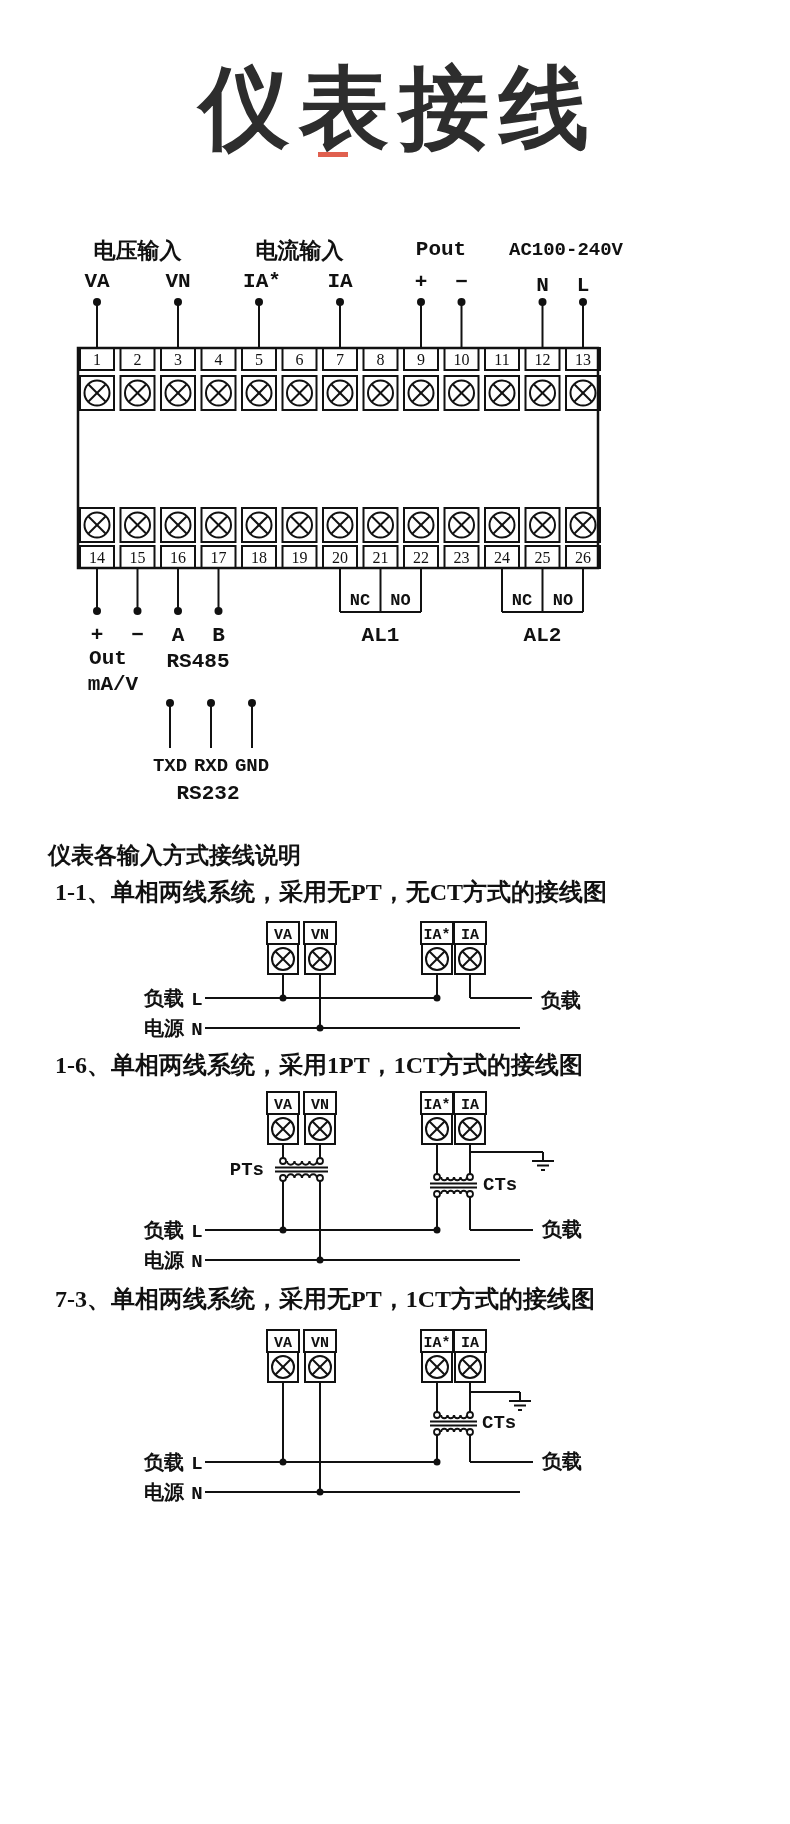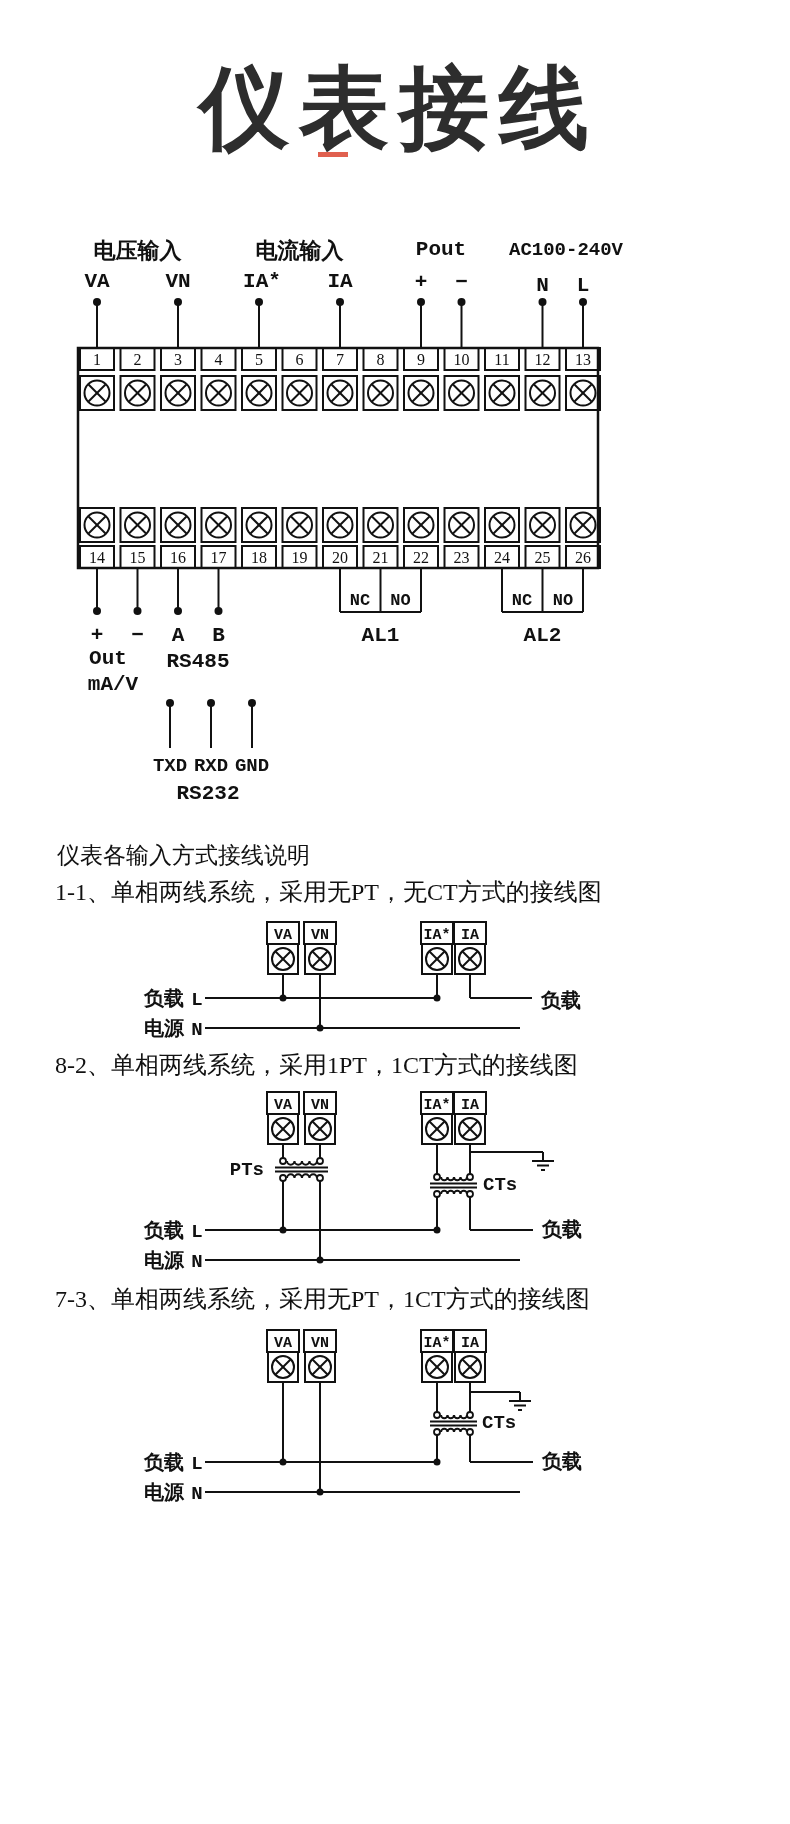--- a/index.html
+++ b/index.html
@@ -6,22 +6,22 @@
   body{width:790px;height:1824px;position:relative;font-family:"Liberation Serif","DejaVu Serif",serif;color:#111;overflow:hidden}
   .page-title{position:absolute;top:44px;left:0;width:790px;margin:4px;text-align:center;
     font-family:"Liberation Sans","DejaVu Sans",sans-serif;font-weight:bold;font-size:90px;
     letter-spacing:10px;color:#2d2d2d}
   .title-dash{position:absolute;left:318px;top:152px;width:30px;height:5px;background:#e0604f}
   .fig{position:absolute;left:0}
   #fig-main{top:230px}
   #fig-d1{top:908px}
   #fig-d2{top:1078px}
   #fig-d3{top:1312px}
-  .sec-title{position:absolute;left:57px;top:840px;font-size:23px;font-weight:normal;white-space:nowrap}
-  .dh{position:absolute;left:55px;font-size:24px;font-weight:normal;white-space:nowrap}
+  .sec-title{position:absolute;left:48px;top:840px;font-size:23px;font-weight:bold;white-space:nowrap}
+  .dh{position:absolute;left:55px;font-size:24px;font-weight:bold;white-space:nowrap}
   #dh1{top:876px}
   #dh2{top:1049px}
   #dh3{top:1283px}
   svg text{fill:#111}
   .cjk{font-family:"Liberation Serif","DejaVu Serif",serif;font-weight:bold;font-size:22px}
   .cjk-sm{font-family:"Liberation Serif","DejaVu Serif",serif;font-weight:bold;font-size:20px}
   .ltr{font-family:"Liberation Mono","DejaVu Sans Mono",monospace;font-weight:bold;font-size:21px}
   .ltr-md{font-family:"Liberation Mono","DejaVu Sans Mono",monospace;font-weight:bold;font-size:19px}
   .ltr-sm{font-family:"Liberation Mono","DejaVu Sans Mono",monospace;font-weight:bold;font-size:17px}
   .num{font-family:"Liberation Serif","DejaVu Serif",serif;font-size:16px}
@@ -239,21 +239,21 @@
     <circle class="dot" cx="252" cy="473" r="4"></circle>
   </g>
   <text class="ltr-md" x="170" y="541" text-anchor="middle">TXD</text>
   <text class="ltr-md" x="211" y="541" text-anchor="middle">RXD</text>
   <text class="ltr-md" x="252" y="541" text-anchor="middle">GND</text>
   <text class="ltr" x="208" y="569" text-anchor="middle">RS232</text>
 </svg>
 
 <div class="sec-title">仪表各输入方式接线说明</div>
 <div class="dh" id="dh1">1-1、单相两线系统，采用无PT，无CT方式的接线图</div>
-<div class="dh" id="dh2">8-2、单相两线系统，采用1PT，1CT方式的接线图</div>
+<div class="dh" id="dh2">1-6、单相两线系统，采用1PT，1CT方式的接线图</div>
 <div class="dh" id="dh3">7-3、单相两线系统，采用无PT，1CT方式的接线图</div>
 
 <svg id="fig-d1" class="fig" width="790" height="140" viewBox="0 0 790 140">
   <g>
     <rect class="box" x="267" y="14" width="32" height="22"></rect>
     <text class="tl" x="283" y="30.5" text-anchor="middle">VA</text>
     <use href="#screw-sm" x="268" y="36"></use>
   </g>
   <g>
     <rect class="box" x="304" y="14" width="32" height="22"></rect>

